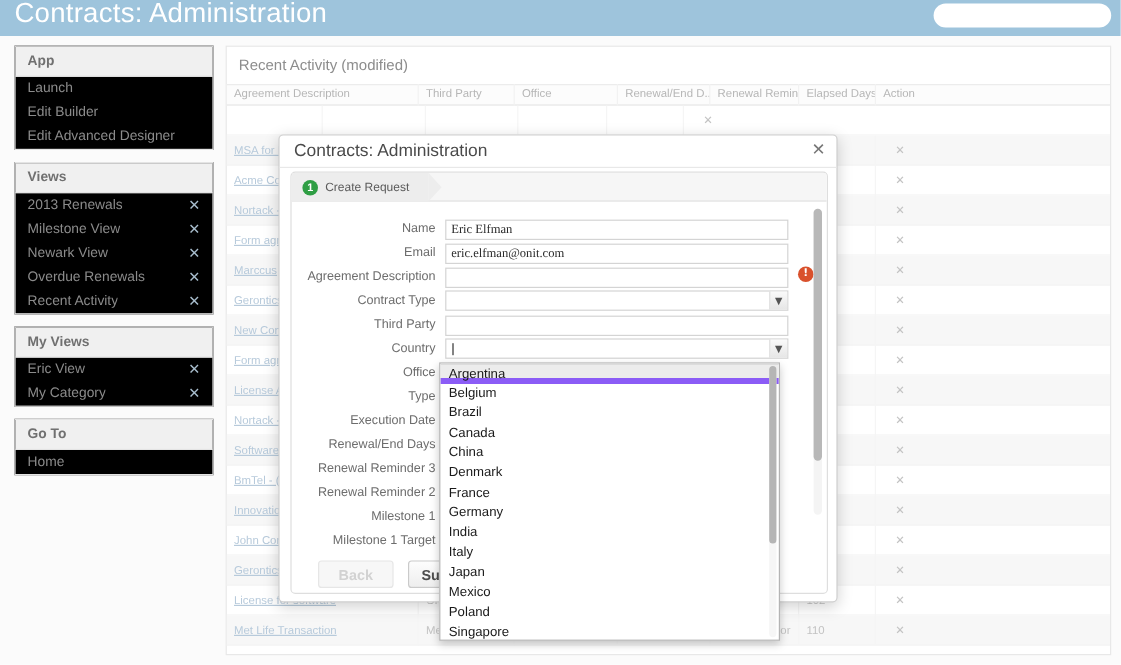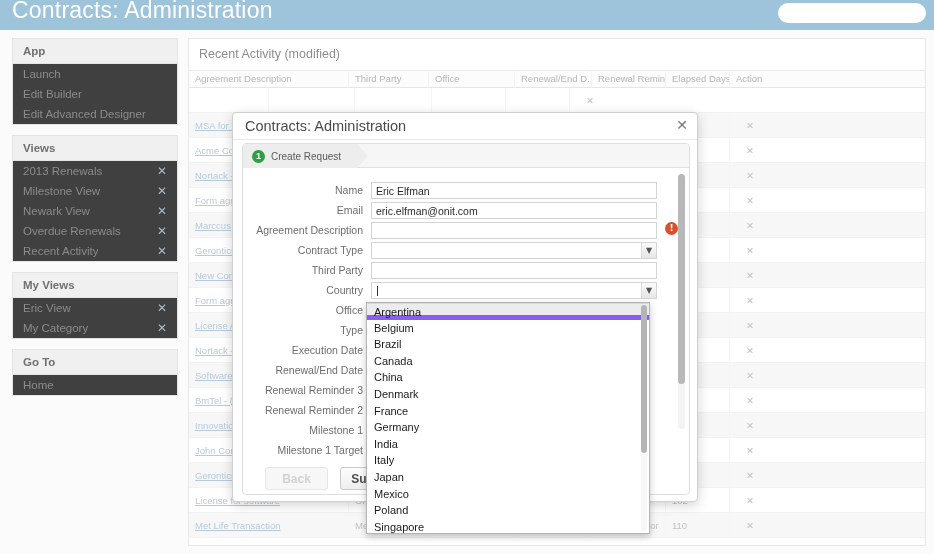--- a/index.html
+++ b/index.html
@@ -46,21 +46,21 @@
     width: 934px; height: 524px;
     background: #fbfbfb;
   }
 
   
   .sidebar {
     position: absolute; left: 12px; top: 8px;
     width: 166px;
   }
   .panel {
-    background: #404040;
+    background: #000000;
     border: 1px solid #e4e4e4;
     margin-bottom: 10px;
   }
   .panel-header {
     background: #f0f0f0;
     border-bottom: 1px solid #e4e4e4;
     font-size: 11.5px;
     font-weight: bold;
     color: #707070;
     padding: 6px 10px;
@@ -209,21 +209,21 @@
     width: 128px; text-align: right;
     font-size: 10.5px; color: #6d6d6d;
     padding-right: 8px;
     white-space: nowrap;
   }
   .f-ctrl { position: relative; }
   .f-input {
     width: 286px; height: 17px;
     border: 1px solid #d4d4d4;
     background: #fff;
-    font-family: Liberation Sans, sans-serif;
+    font-family: Liberation Serif, serif;
     font-size: 10.5px;
     color: #2b2b2b;
     padding: 0 4px;
     outline: none;
   }
   .f-select {
     width: 286px; height: 17px;
     border: 1px solid #d4d4d4;
     background: #fff;
     position: relative;
@@ -636,21 +636,21 @@
           <div class="f-row">
             <div class="f-label">Office</div>
           </div>
           <div class="f-row">
             <div class="f-label">Type</div>
           </div>
           <div class="f-row">
             <div class="f-label">Execution Date</div>
           </div>
           <div class="f-row">
-            <div class="f-label">Renewal/End Date</div>
+            <div class="f-label">Renewal/End Days</div>
           </div>
           <div class="f-row">
             <div class="f-label">Renewal Reminder 3</div>
           </div>
           <div class="f-row">
             <div class="f-label">Renewal Reminder 2</div>
           </div>
           <div class="f-row">
             <div class="f-label">Milestone 1</div>
           </div>

